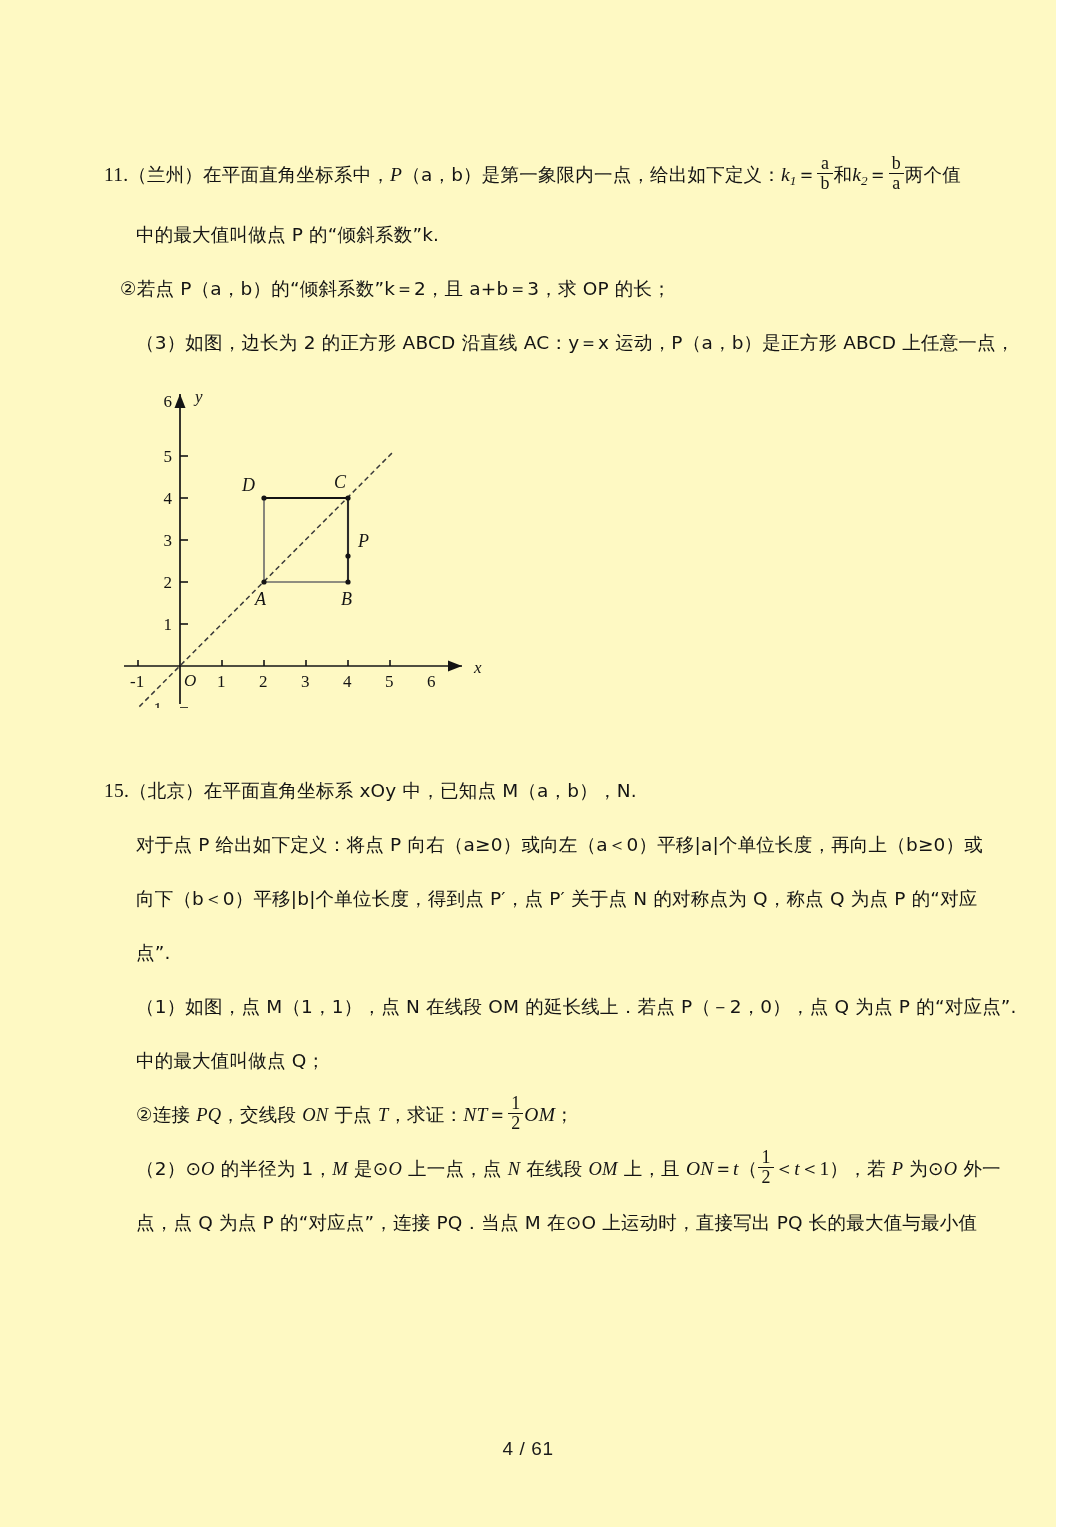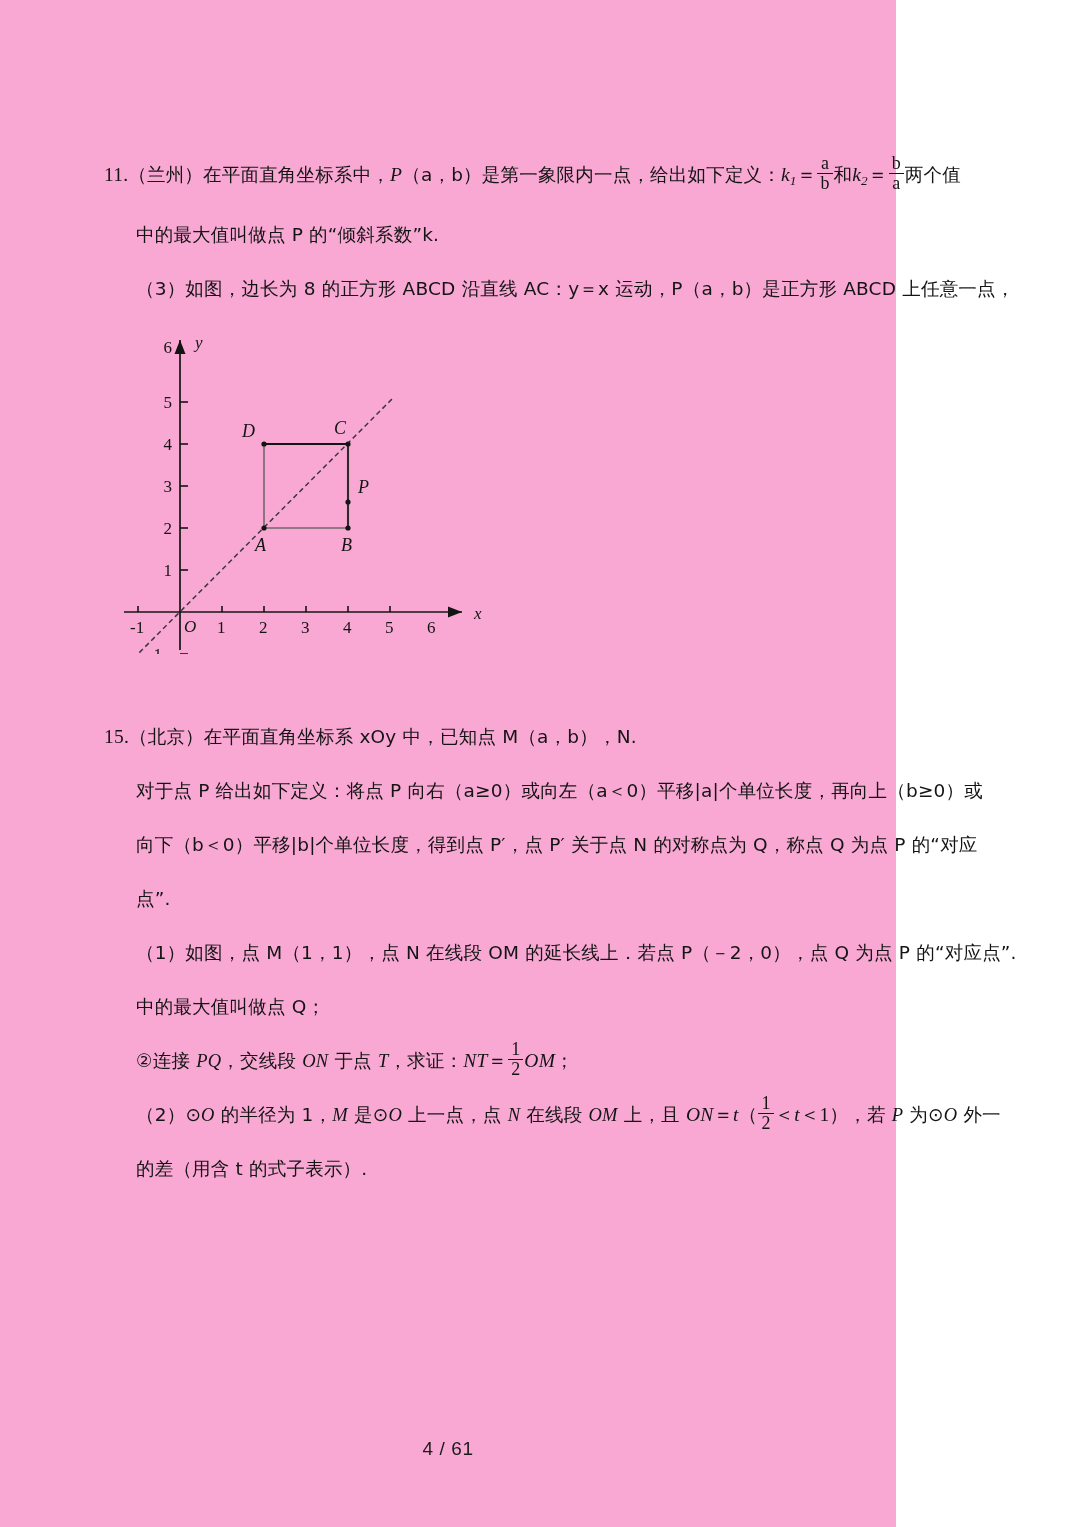--- a/index.html
+++ b/index.html
@@ -12,23 +12,23 @@
     width: 1080px;
     height: 1527px;
     position: relative;
     font-family: "Liberation Serif", "DejaVu Serif", serif;
     color: #101010;
     overflow: hidden;
   }
   .page {
     position: absolute;
     inset: 0;
-    width: 896px;
+    width: 1056px;
     height: 1527px;
-    background: #f9a8d4;
+    background: #fef9c3;
   }
   .content {
     position: absolute;
     left: 104px;
     top: 148px;
     width: 880px;
   }
 
   
   .para {
@@ -106,22 +106,23 @@
   <div class="content">
 
     <div class="para indent-0">
       <span class="rm">11.</span><span class="cn">（兰州）在平面直角坐标系中，</span><span class="it">P</span><span class="cn">（a，b）是第一象限内一点，给出如下定义：</span><span class="nowrapseg"><span class="it">k</span><span class="sub rm">1</span><span class="rm">＝</span><span class="frac"><span class="num">a</span><span class="den">b</span></span></span><span class="cn">和</span><span class="nowrapseg"><span class="it">k</span><span class="sub rm">2</span><span class="rm">＝</span><span class="frac"><span class="num">b</span><span class="den">a</span></span></span><span class="cn">两个值</span>
     </div>
 
     <div class="para indent-1 cn">中的最大值叫做点 P 的“倾斜系数”k.</div>
 
 
 
-
-    <div class="para indent-1 cn">（3）如图，边长为 8 的正方形 ABCD 沿直线 AC：y＝x 运动，P（a，b）是正方形 ABCD 上任意一点，</div>
+    <div class="para indent-2 cn">②若点 P（a，b）的“倾斜系数”k＝2，且 a+b＝3，求 OP 的长；</div>
+
+    <div class="para indent-1 cn">（3）如图，边长为 2 的正方形 ABCD 沿直线 AC：y＝x 运动，P（a，b）是正方形 ABCD 上任意一点，</div>
 
 
     <div class="figure">
       <svg width="380" height="330" viewBox="0 0 380 330" xmlns="http://www.w3.org/2000/svg">
 
         <line x1="2" y1="288" x2="340" y2="288" stroke="#141414" stroke-width="1.7"></line>
         <polygon points="340,288 326,282.5 326,293.5" fill="#141414"></polygon>
 
         <line x1="58" y1="326" x2="58" y2="16" stroke="#141414" stroke-width="1.7"></line>
         <polygon points="58,16 52.5,30 63.5,30" fill="#141414"></polygon>
@@ -200,18 +201,18 @@
     <div class="para indent-1 cn">中的最大值叫做点 Q；</div>
 
     <div class="para indent-1">
       <span class="cn">②连接 <span class="it">PQ</span>，交线段 <span class="it">ON</span> 于点 <span class="it">T</span>，求证：</span><span class="it">NT</span><span class="rm">＝</span><span class="frac"><span class="num">1</span><span class="den">2</span></span><span class="it">OM</span><span class="cn">；</span>
     </div>
 
     <div class="para indent-1">
       <span class="cn">（2）<span class="odot">⊙</span><span class="it">O</span> 的半径为 1，<span class="it">M</span> 是<span class="odot">⊙</span><span class="it">O</span> 上一点，点 <span class="it">N</span> 在线段 <span class="it">OM</span> 上，且 </span><span class="it">ON</span><span class="rm">＝</span><span class="it">t</span><span class="cn">（</span><span class="frac"><span class="num">1</span><span class="den">2</span></span><span class="rm">＜<span class="it">t</span>＜1</span><span class="cn">），若 <span class="it">P</span> 为<span class="odot">⊙</span><span class="it">O</span> 外一</span>
     </div>
 
-    <div class="para indent-1 cn">的差（用含 t 的式子表示）.</div>
+    <div class="para indent-1 cn">点，点 Q 为点 P 的“对应点”，连接 PQ．当点 M 在⊙O 上运动时，直接写出 PQ 长的最大值与最小值</div>
 
   </div>
 
   <div class="footer">4 / 61</div>
 </div>
 
 </body></html>

